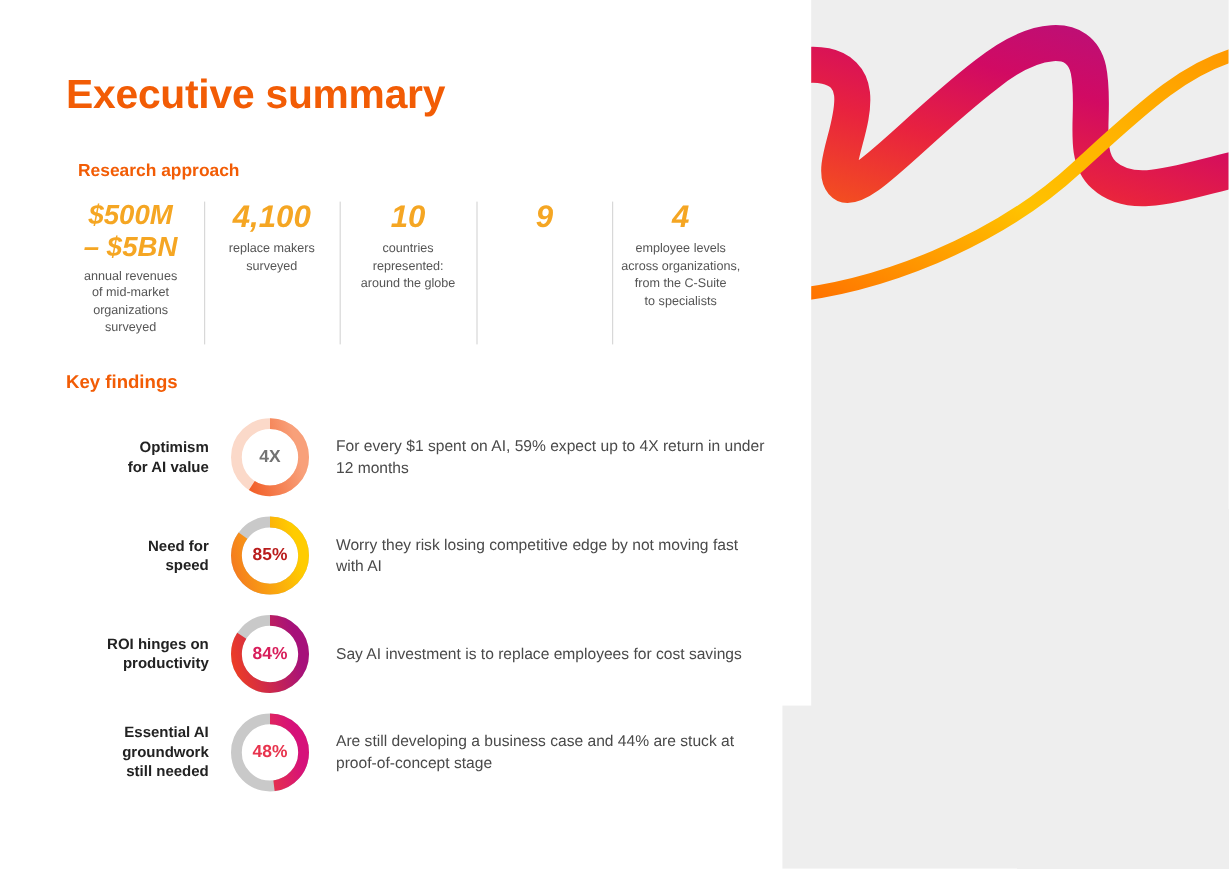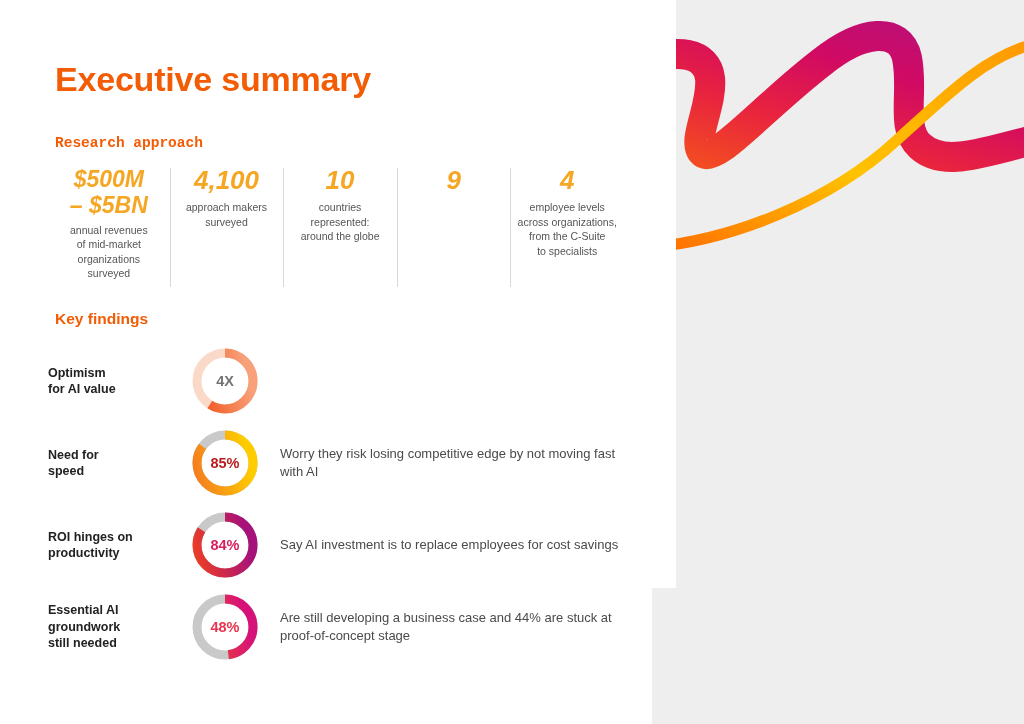--- a/index.html
+++ b/index.html
@@ -55,23 +55,22 @@
     letter-spacing: -0.2px;
   }
 
   .section-heading {
     font-size: 14.5px;
     font-weight: bold;
     color: #f25c05;
   }
   .research-heading {
     position: absolute;
-    left: 55px;
+    left: 65px;
     top: 135px;
-    font-family: Liberation Mono, monospace;
   }
   .key-heading {
     position: absolute;
     left: 55px;
     top: 310px;
     font-size: 15.5px;
   }
 
   
   .stats-row {
@@ -123,21 +122,21 @@
     top: 340px;
     width: 600px;
   }
   .finding-row {
     display: flex;
     align-items: center;
     height: 82px;
   }
   .finding-label {
     width: 134px;
-    text-align: left;
+    text-align: right;
     font-size: 12.5px;
     font-weight: bold;
     color: #222222;
     line-height: 1.32;
     white-space: pre-line;
     padding-right: 8px;
     box-sizing: border-box;
   }
   .donut {
     width: 70px;
@@ -202,21 +201,21 @@
     <div class="stat-col wide">
       <div class="stat-value small">$500M
 – $5BN</div>
       <div class="stat-label">annual revenues
 of mid-market
 organizations
 surveyed</div>
     </div>
     <div class="stat-col">
       <div class="stat-value">4,100</div>
-      <div class="stat-label">approach makers
+      <div class="stat-label">replace makers
 surveyed</div>
     </div>
     <div class="stat-col">
       <div class="stat-value">10</div>
       <div class="stat-label">countries
 represented:
 around the globe</div>
     </div>
     <div class="stat-col">
       <div class="stat-value">9</div>
@@ -243,20 +242,21 @@
               <linearGradient id="dg0" x1="0" y1="0" x2="0.25" y2="1">
                 <stop offset="0%" stop-color="#f04e13"></stop>
                 <stop offset="100%" stop-color="#f8a07a"></stop>
               </linearGradient>
             </defs>
             <circle cx="35" cy="35" r="28" fill="none" stroke="#fbd9c9" stroke-width="9"></circle>
             <circle cx="35" cy="35" r="28" fill="none" stroke="url(#dg0)" stroke-width="9" stroke-dasharray="103.79822127460676 175.92918860102841" transform="rotate(-90 35 35)"></circle>
           </svg>
         <div class="donut-text" style="color: #737373;">4X</div>
       </div>
+      <div class="finding-desc">For every $1 spent on AI, 59% expect up to 4X return in under 12 months</div>
     </div>
 
     <div class="finding-row">
       <div class="finding-label">Need for
 speed</div>
       <div class="donut">
           <svg width="70" height="70" viewBox="0 0 70 70">
             <defs>
               <linearGradient id="dg1" x1="0" y1="0" x2="0.25" y2="1">
                 <stop offset="0%" stop-color="#f47a20"></stop>

